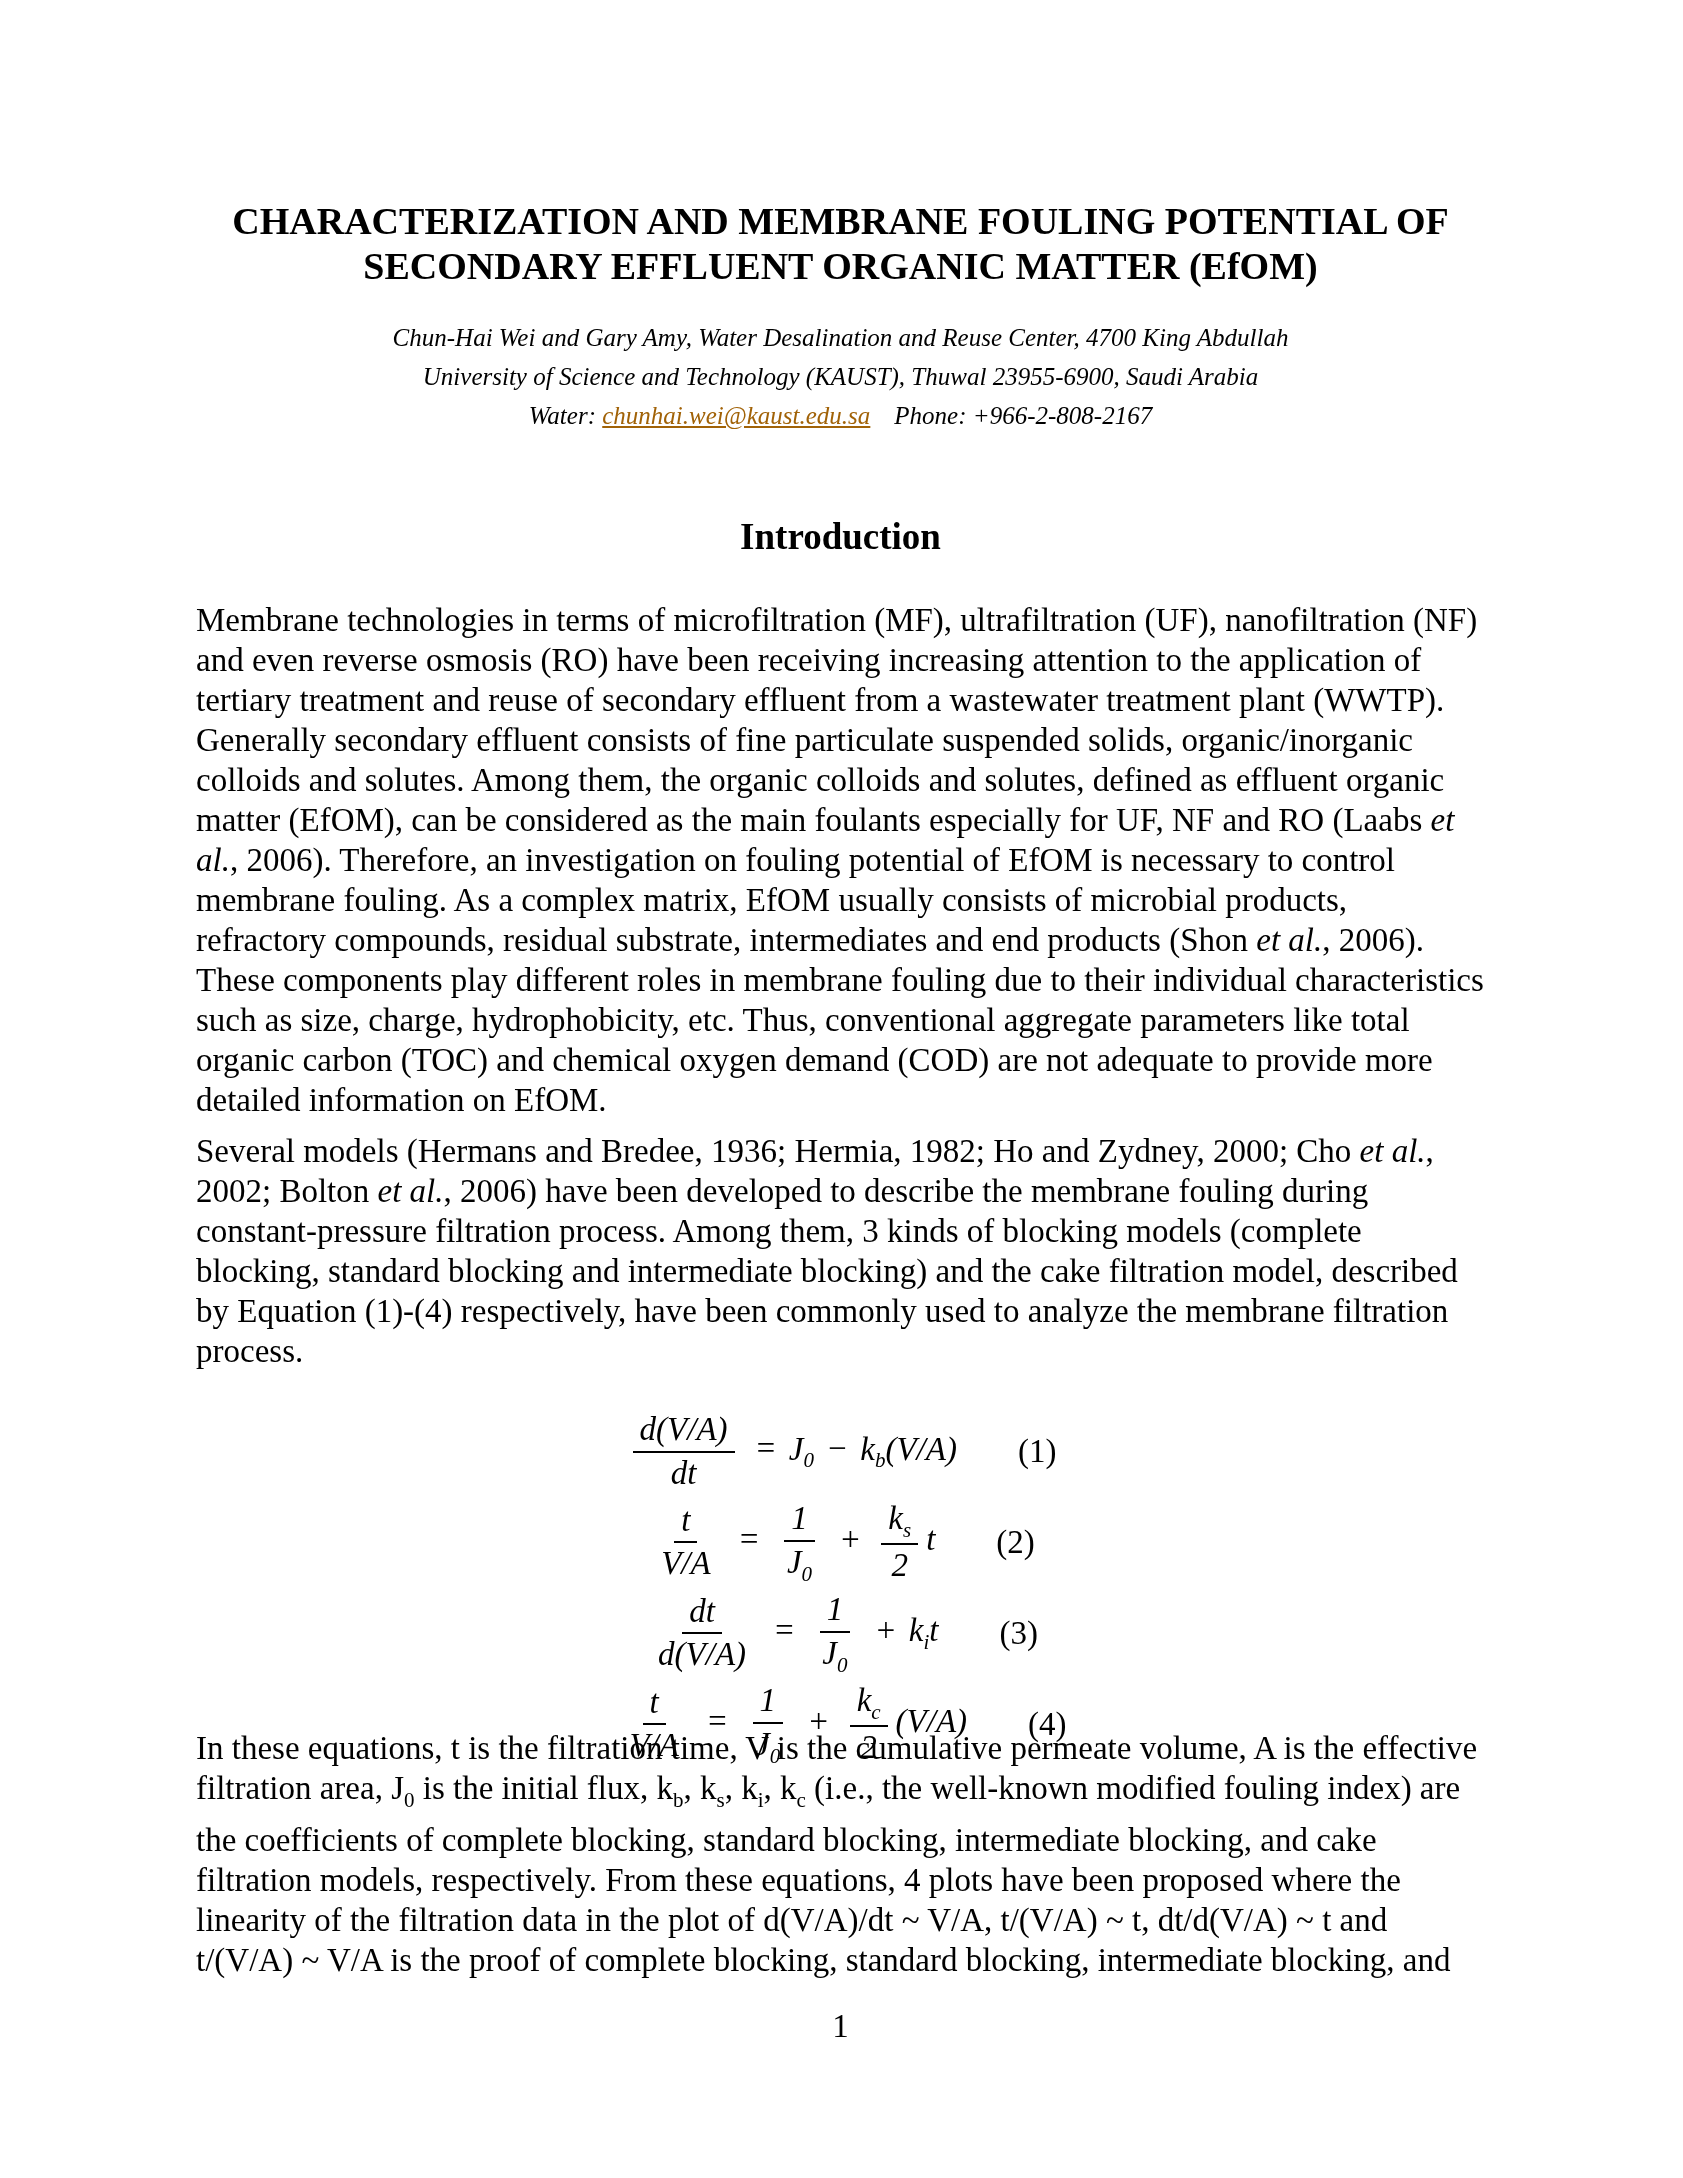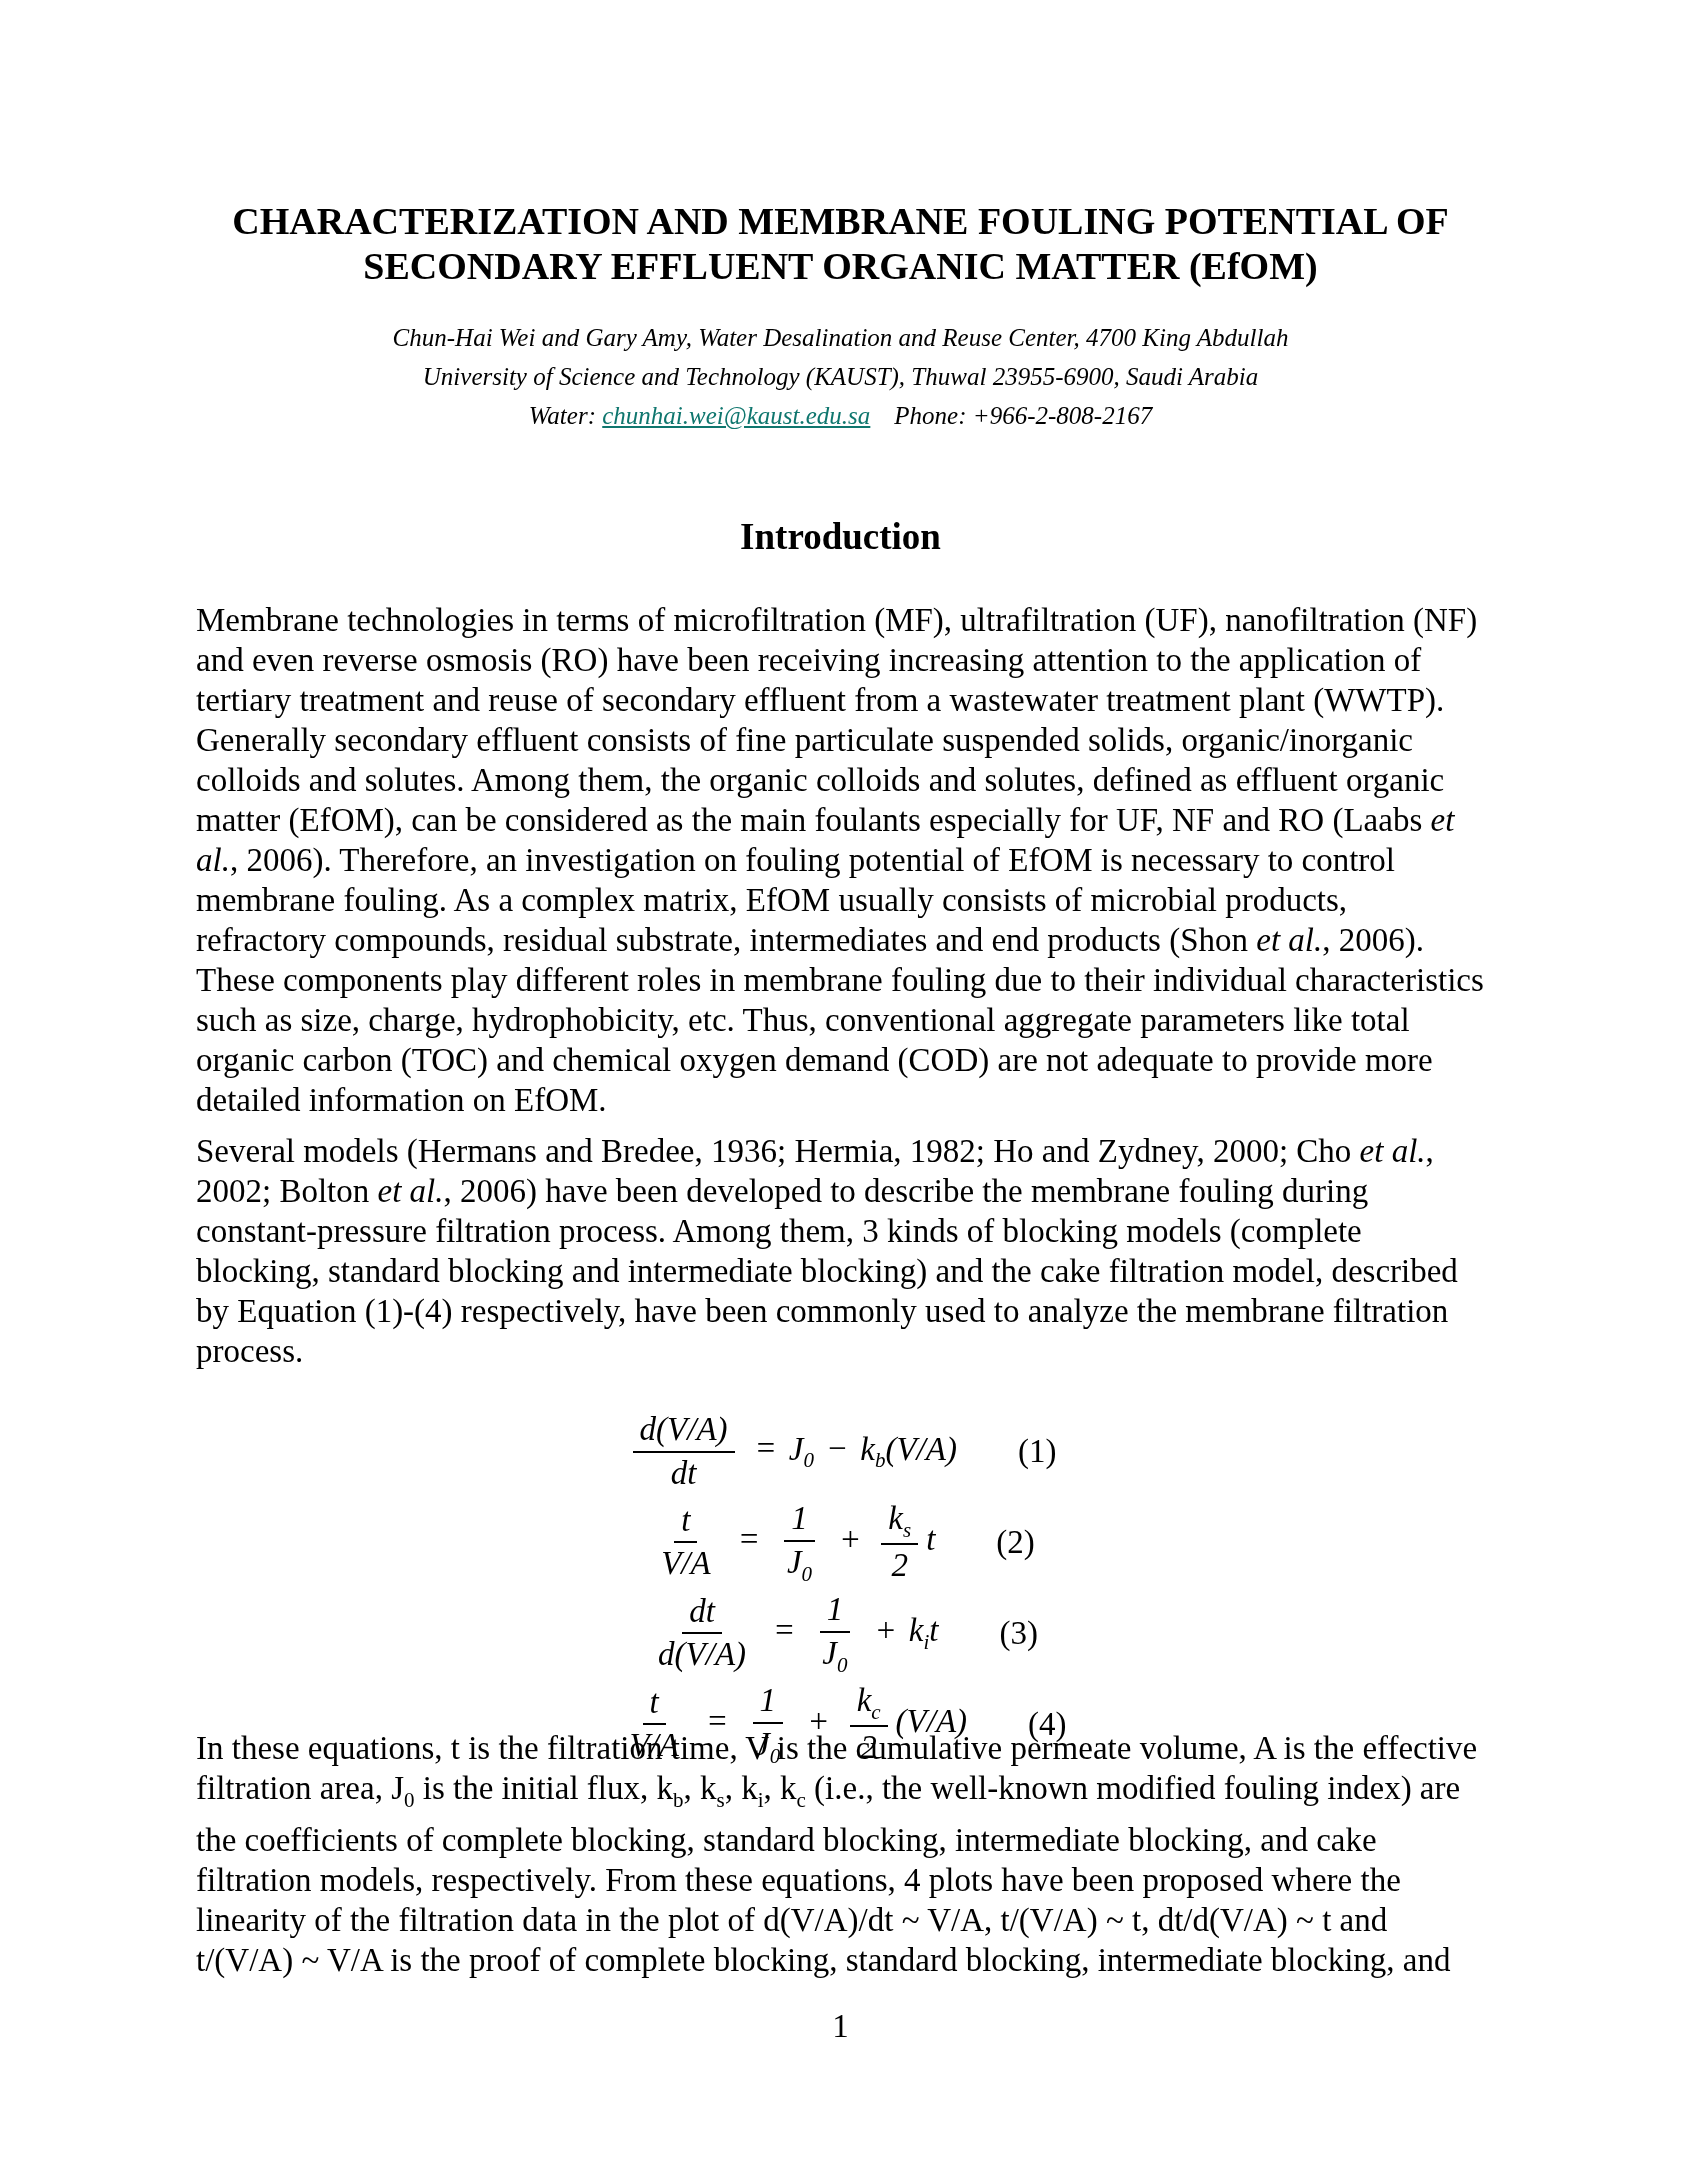--- a/index.html
+++ b/index.html
@@ -22,21 +22,21 @@
     line-height: 45px;
   }
   .authors {
     top: 318px;
     text-align: center;
     font-style: italic;
     font-size: 25px;
     line-height: 39px;
   }
   .authors a.email-link {
-    color: #0f766e;
+    color: #a16207;
     text-decoration: underline;
     cursor: pointer;
   }
   .phone-part { margin-left: 24px; }
 
   .section-heading {
     top: 515px;
     text-align: center;
     font-weight: bold;
     font-size: 37px;

